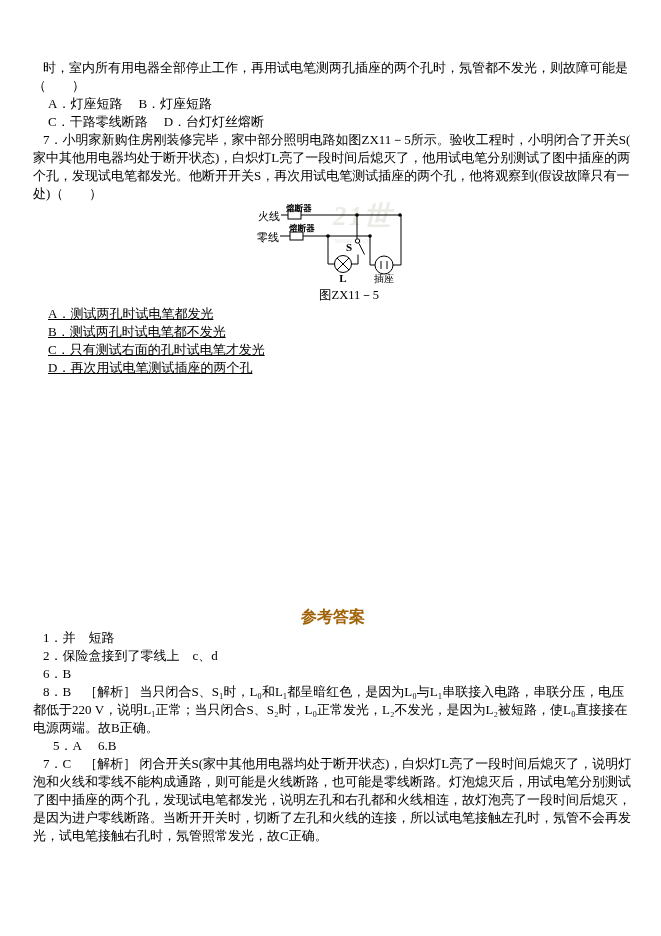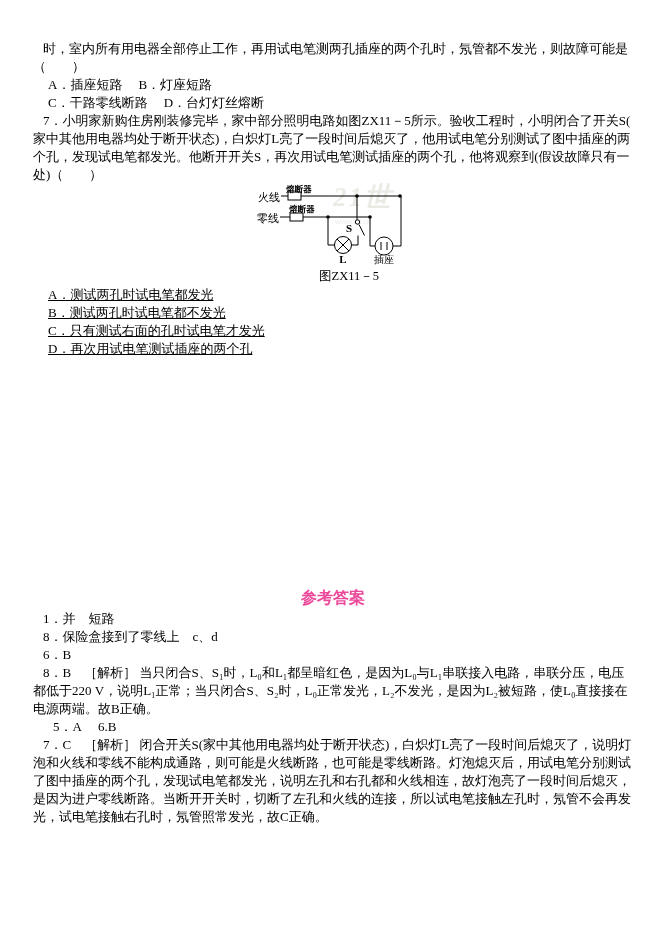--- a/index.html
+++ b/index.html
@@ -2,21 +2,21 @@
 <html><head>
 <meta charset="utf-8">
 <style>
   * { margin: 0; padding: 0; box-sizing: border-box; }
   html, body { background: #ffffff; }
   body {
     width: 661px; height: 936px; overflow: hidden;
     font-family: "Liberation Serif", "DejaVu Serif", serif;
     color: #000000;
   }
-  .page { padding: 40px 28px 0 33px; font-size: 13px; line-height: 18px; }
+  .page { padding: 59px 28px 0 33px; font-size: 13px; line-height: 18px; }
   .para { text-indent: 10px; word-break: break-all; line-break: anywhere; }
   .opt-row { padding-left: 15px; }
   .opt-inline { display: inline-block; margin-right: 16px; }
   .opt-block { padding-left: 15px; text-decoration: underline; }
 
   .figure { position: relative; width: 215px; height: 102px; margin-left: 222px; }
   .figure svg { position: relative; z-index: 1; display: block; }
   .wm-big {
     position: absolute; left: 78px; top: 0px; z-index: 0;
     font-size: 27px; font-weight: bold; font-style: italic;
@@ -38,21 +38,21 @@
     line-height: 20px;
   }
 </style>
 </head>
 <body>
 
 <div class="page">
 
   <div class="para">时，室内所有用电器全部停止工作，再用试电笔测两孔插座的两个孔时，氖管都不发光，则故障可能是（　　）</div>
   <div class="opt-row">
-    <span class="opt-inline">A．插座短路</span><span class="opt-inline">B．灯座短路</span>
+    <span class="opt-inline">A．灯座短路</span><span class="opt-inline">B．灯座短路</span>
   </div>
   <div class="opt-row">
     <span class="opt-inline">C．干路零线断路</span><span class="opt-inline">D．台灯灯丝熔断</span>
   </div>
 
   <div class="para">7．小明家新购住房刚装修完毕，家中部分照明电路如图ZX11－5所示。验收工程时，小明闭合了开关S(家中其他用电器均处于断开状态)，白炽灯L亮了一段时间后熄灭了，他用试电笔分别测试了图中插座的两个孔，发现试电笔都发光。他断开开关S，再次用试电笔测试插座的两个孔，他将观察到(假设故障只有一处)（　　）</div>
 
   <div class="figure">
     <span class="wm-big">21世</span>
     <span class="wm-small">www.21cn</span>
@@ -89,24 +89,24 @@
 
       <text class="svg-label" x="94" y="96" text-anchor="middle" font-size="12.5">图ZX11－5</text>
     </svg>
   </div>
 
   <div class="opt-block">A．测试两孔时试电笔都发光</div>
   <div class="opt-block">B．测试两孔时试电笔都不发光</div>
   <div class="opt-block">C．只有测试右面的孔时试电笔才发光</div>
   <div class="opt-block">D．再次用试电笔测试插座的两个孔</div>
 
-  <div class="answers-title" style="color: #ec4899;">参考答案</div>
+  <div class="answers-title" style="color: #a16207;">参考答案</div>
 
   <div class="para">1．并　短路</div>
-  <div class="para">8．保险盒接到了零线上　c、d</div>
+  <div class="para">2．保险盒接到了零线上　c、d</div>
   <div class="para">6．B</div>
   <div class="para">8．B　［解析］ 当只闭合S、S₁时，L₀和L₁都呈暗红色，是因为L₀与L₁串联接入电路，串联分压，电压都低于220 V，说明L₁正常；当只闭合S、S₂时，L₀正常发光，L₂不发光，是因为L₂被短路，使L₀直接接在电源两端。故B正确。</div>
   <div class="para">
     <span class="opt-inline">5．A</span><span>6.B</span>
   </div>
   <div class="para">7．C　［解析］ 闭合开关S(家中其他用电器均处于断开状态)，白炽灯L亮了一段时间后熄灭了，说明灯泡和火线和零线不能构成通路，则可能是火线断路，也可能是零线断路。灯泡熄灭后，用试电笔分别测试了图中插座的两个孔，发现试电笔都发光，说明左孔和右孔都和火线相连，故灯泡亮了一段时间后熄灭，是因为进户零线断路。当断开开关时，切断了左孔和火线的连接，所以试电笔接触左孔时，氖管不会再发光，试电笔接触右孔时，氖管照常发光，故C正确。</div>
 
 </div>
 
 </body></html>

